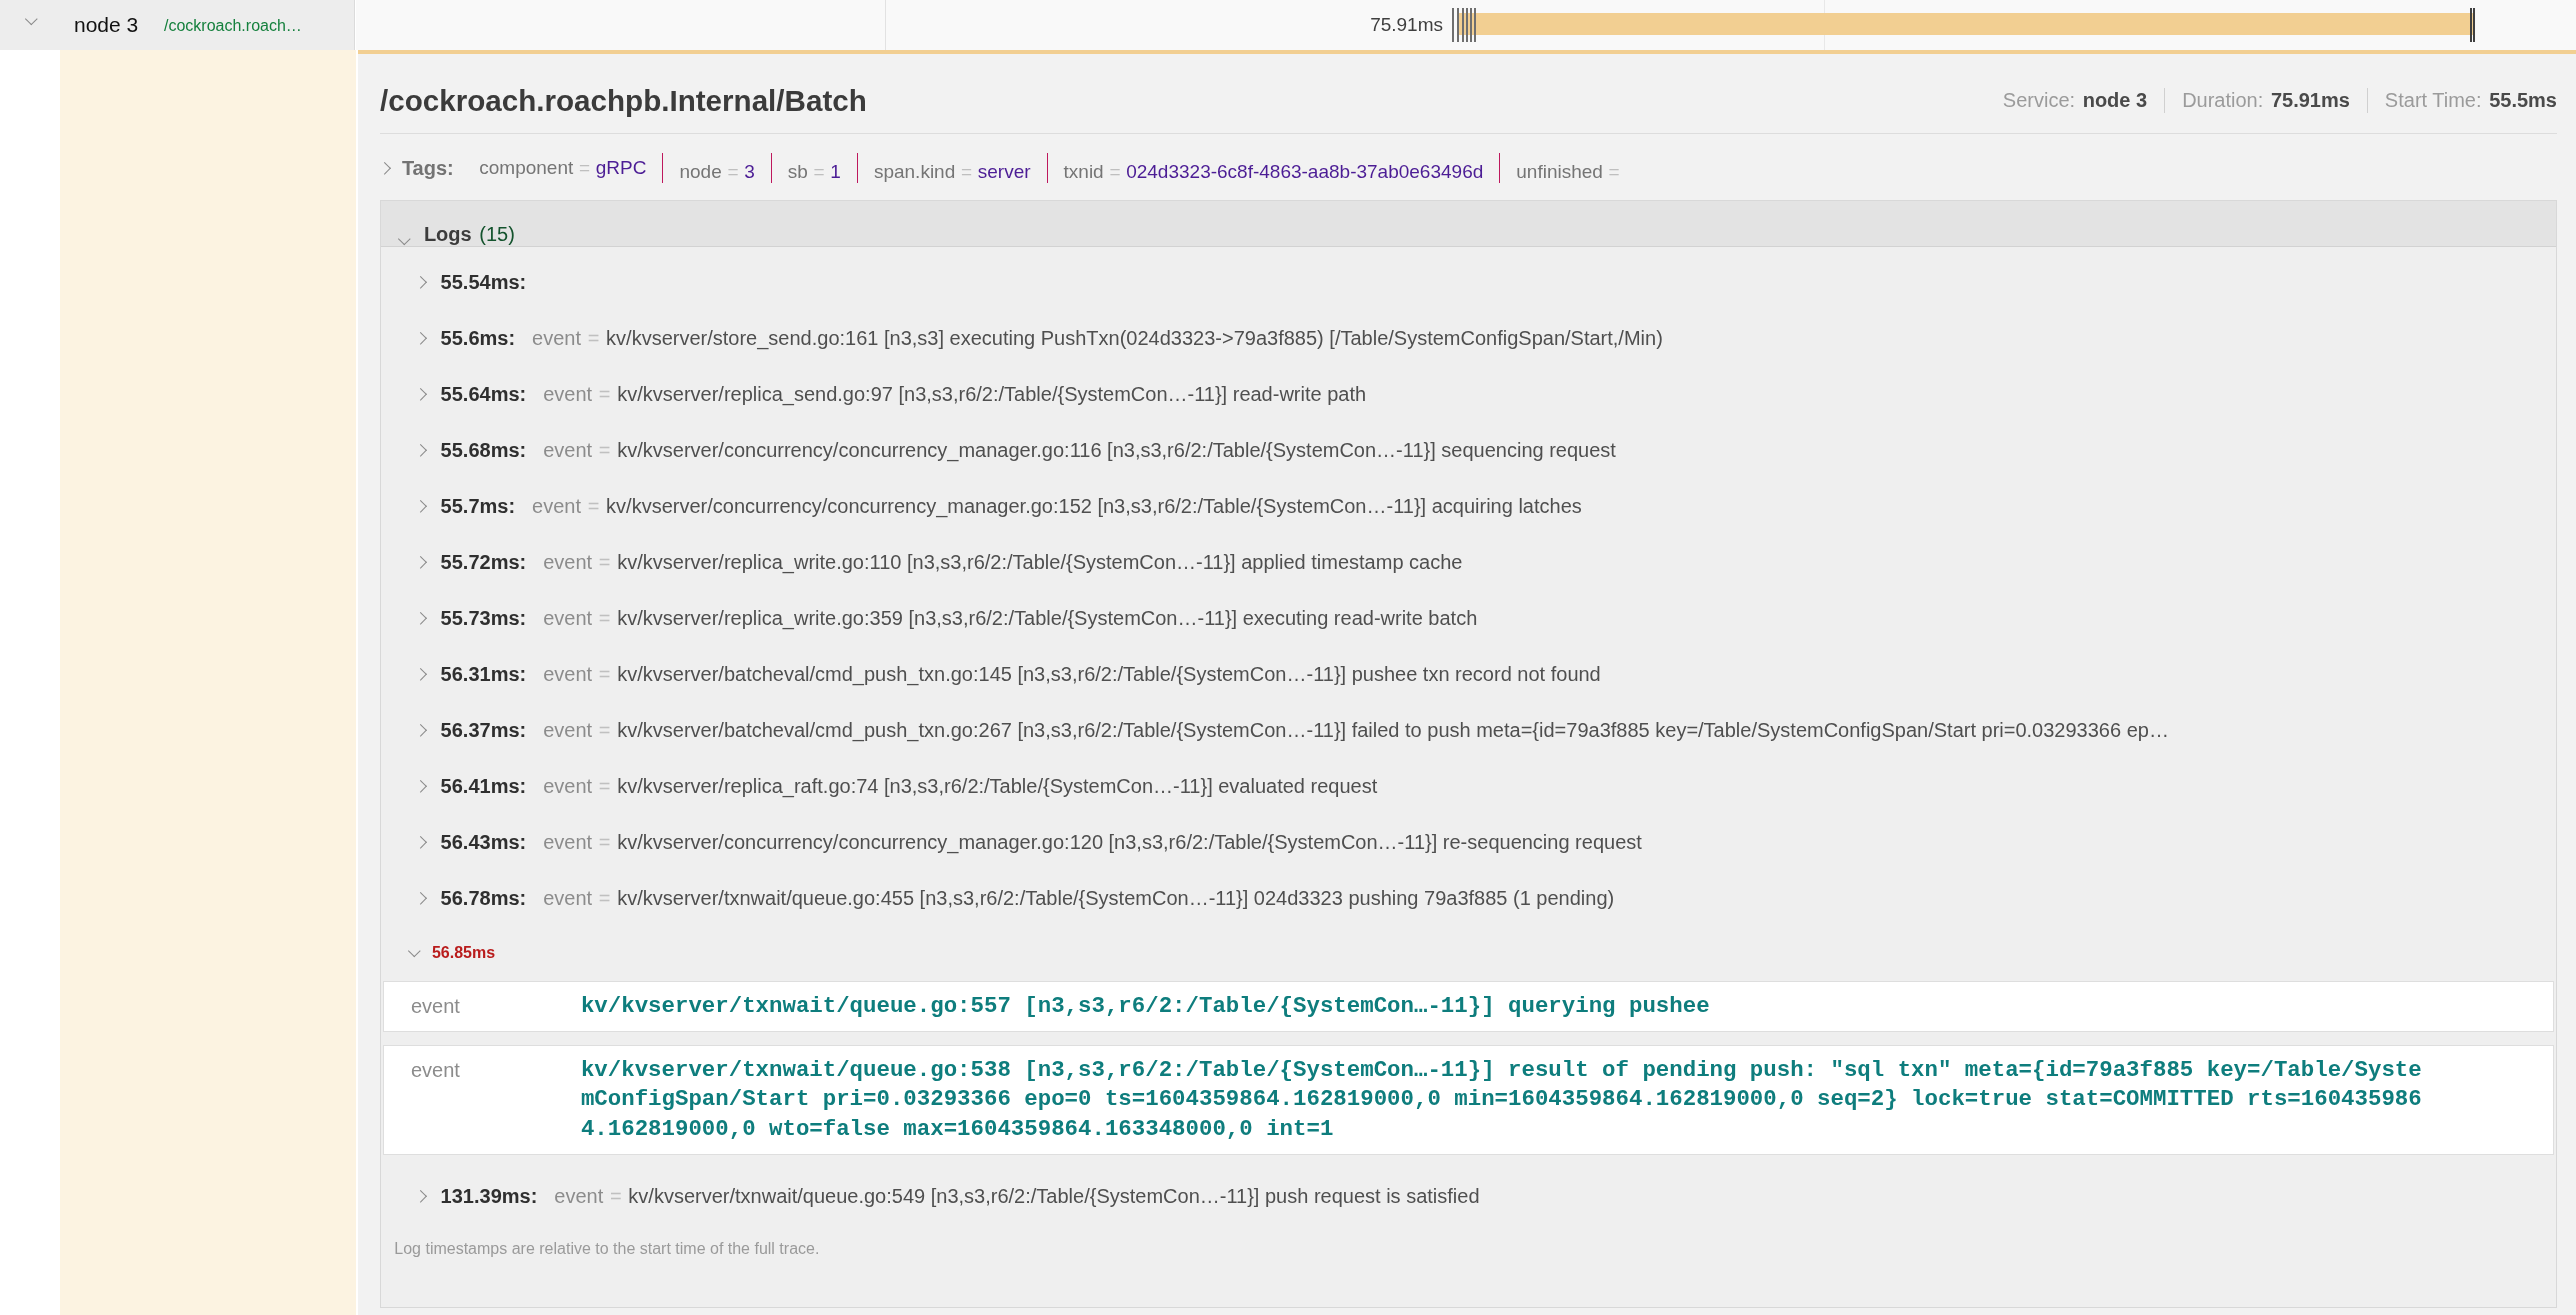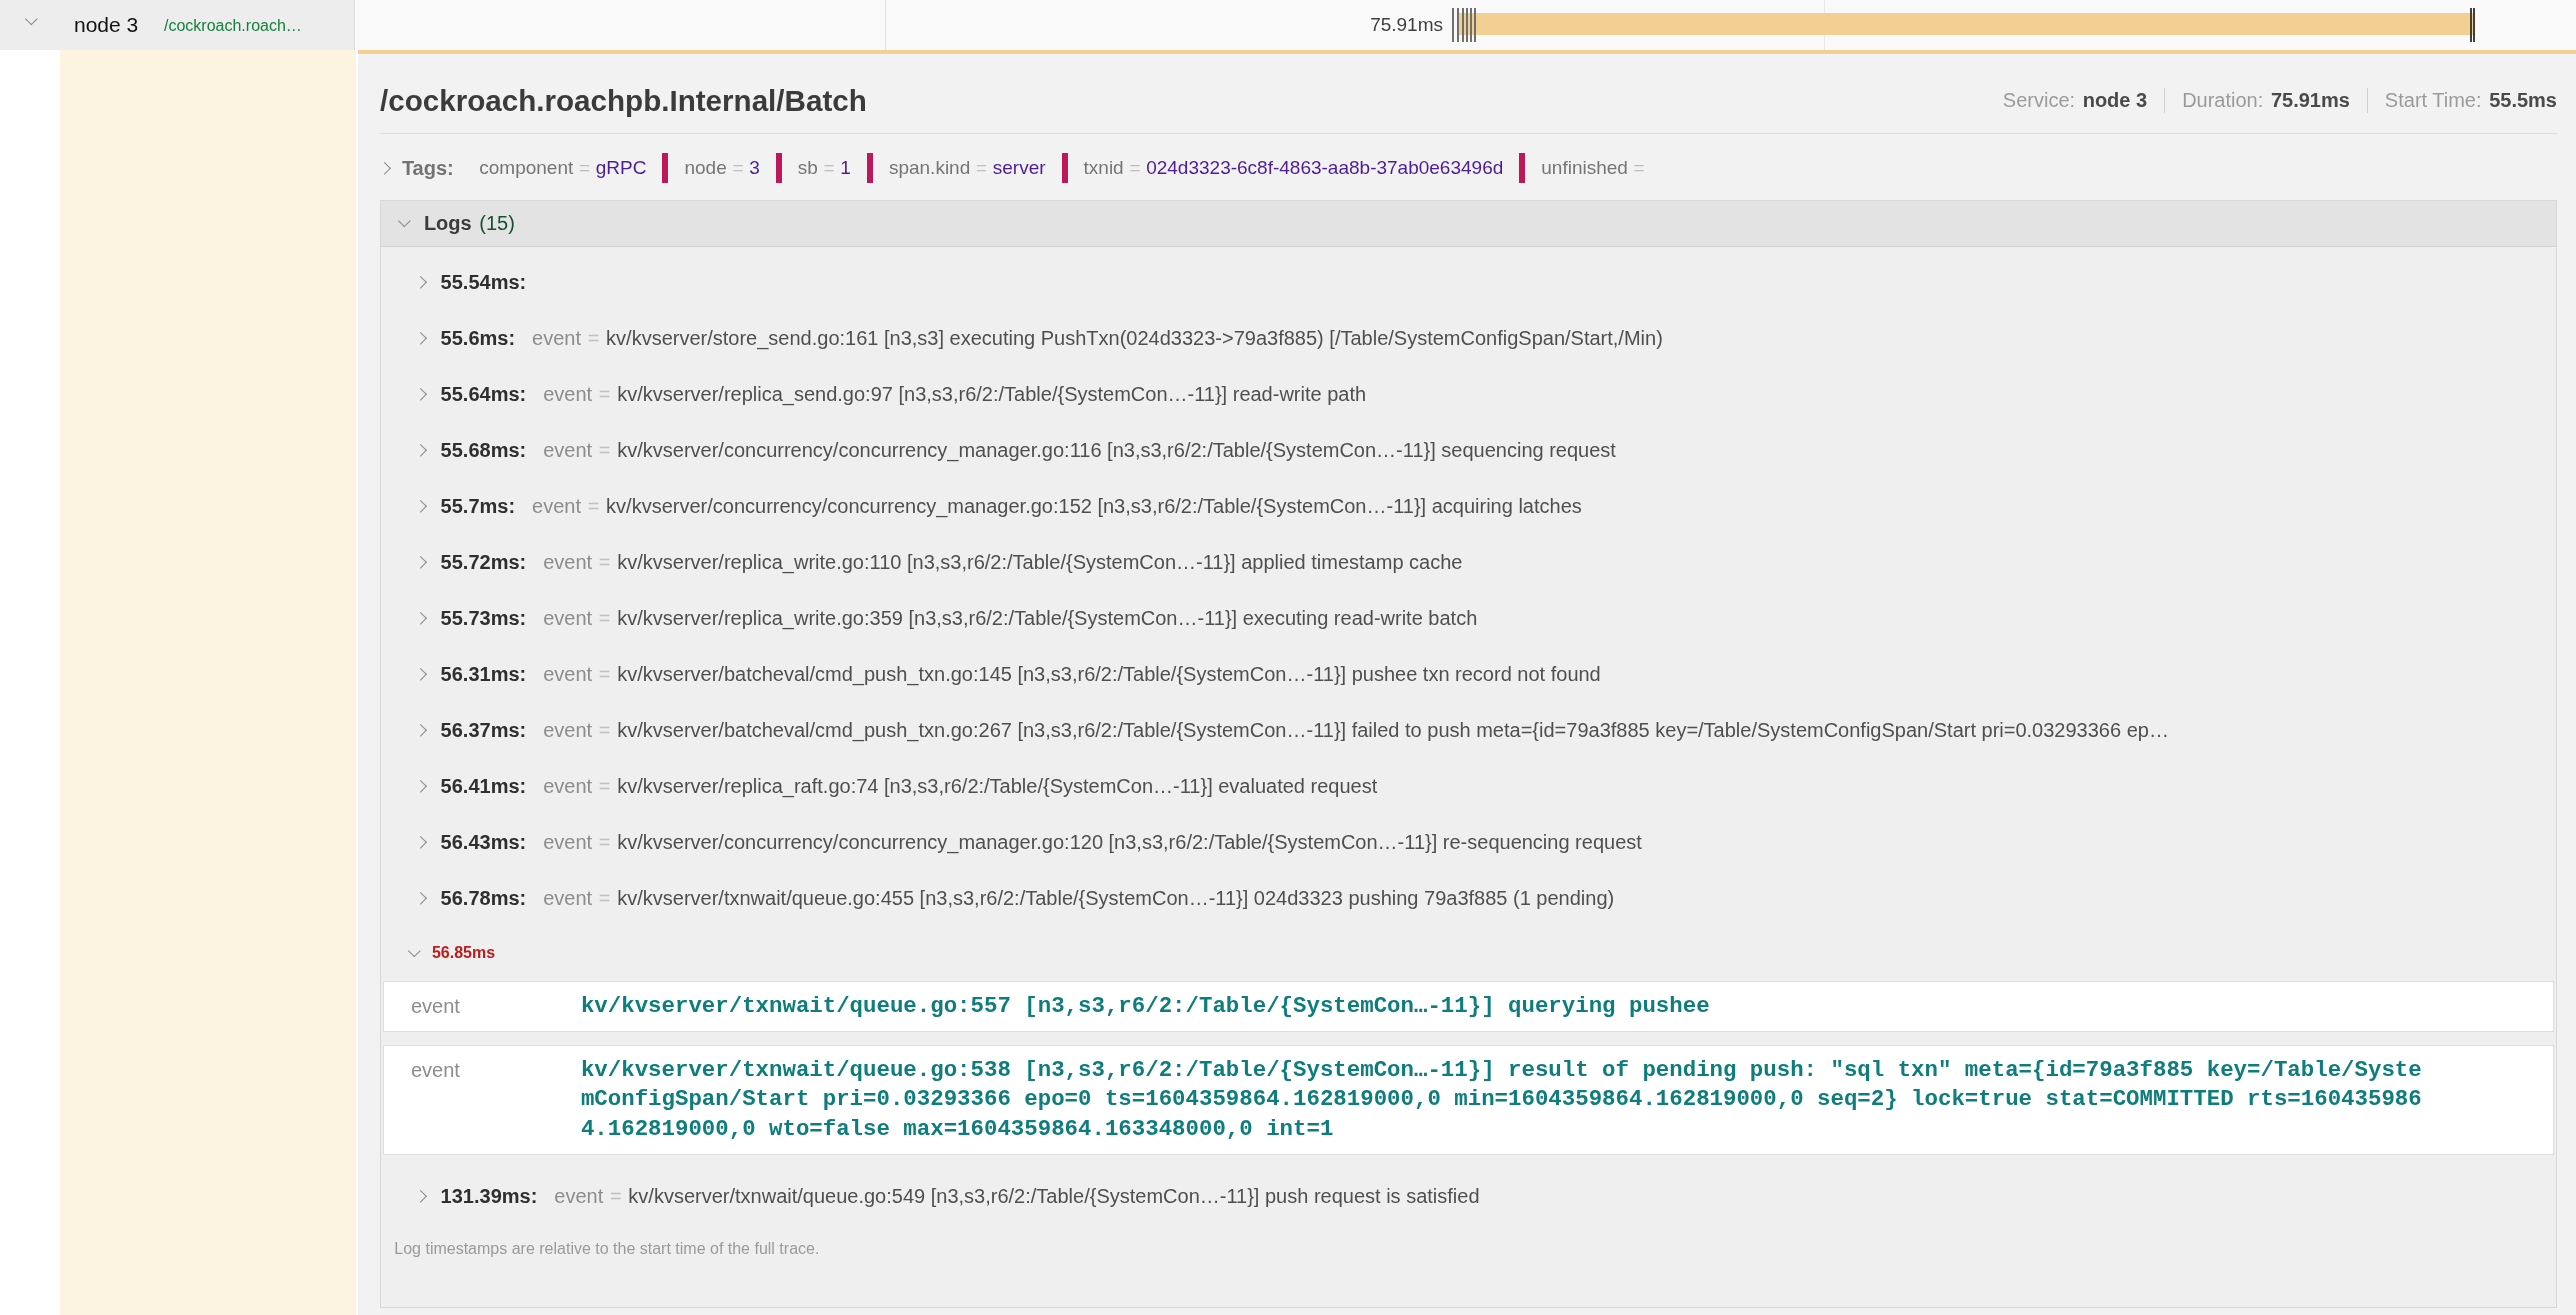--- a/index.html
+++ b/index.html
@@ -39,28 +39,28 @@
   .detail-meta { position:absolute; right:0; top:0; height:55px; display:flex; align-items:center; font-size:20px; color:#9B9B9B; }
   .detail-meta b { color:#4A4A4A; margin-left:7.6px; }
   .meta-sep { width:1px; height:25px; background:#D0D0D0; margin:0 17px; }
 
   .tags-row { position:absolute; left:22px; right:19px; top:93px; height:42px; display:flex; align-items:center; font-size:19px; }
   .tags-toggle { display:flex; align-items:center; margin-right:9.5px; cursor:pointer; }
   .tags-toggle .chev { margin-right:13.3px; }
   .tags-label { font-weight:bold; font-size:20px; color:#737373; }
   .tags-list { display:flex; align-items:center; height:100%; }
   .tag { display:flex; align-items:center; padding:0 16px; height:30.5px; }
-  .tag + .tag { border-left:6px solid #be185d; }
+  .tag + .tag { border-left:1px solid #be185d;align-items:flex-end; }
   .tag-key { color:#757575; }
   .tag-eq  { color:#BFBFBF; margin:0 5.7px; }
   .tag-val { color:#4c1d95; }
 
   
   .logs-box { position:absolute; left:22px; right:19px; top:146px; bottom:7.6px; background:#EFEFEF; border:1px solid #D8D8D8; overflow:hidden; }
-  .logs-header { height:46px; background:#E3E3E3; border-bottom:1px solid #D2D2D2; display:flex; align-items:center; padding-left:19px; cursor:pointer; }
+  .logs-header { height:46px; background:#E3E3E3; border-bottom:1px solid #D2D2D2; display:flex; align-items:flex-end; padding-left:19px; cursor:pointer; }
   .logs-header .chev { margin-right:15.3px; }
   .logs-title { font-weight:bold; font-size:20px; color:#3C3C3C; }
   .logs-count { font-size:20px; color:#14532d; margin-left:7.6px; }
   .logs-body { padding-top:7.6px; }
 
   .log-row { height:56px; display:flex; align-items:center; padding-left:35px; font-size:20px; white-space:nowrap; overflow:hidden; cursor:pointer; }
   .log-row .chev { margin-right:16px; }
   .log-ts { font-weight:bold; color:#2F2F2F; margin-right:17px; flex:none; }
   .log-key { color:#8C8C8C; }
   .log-eq  { color:#C0C0C0; margin:0 6.7px; }

